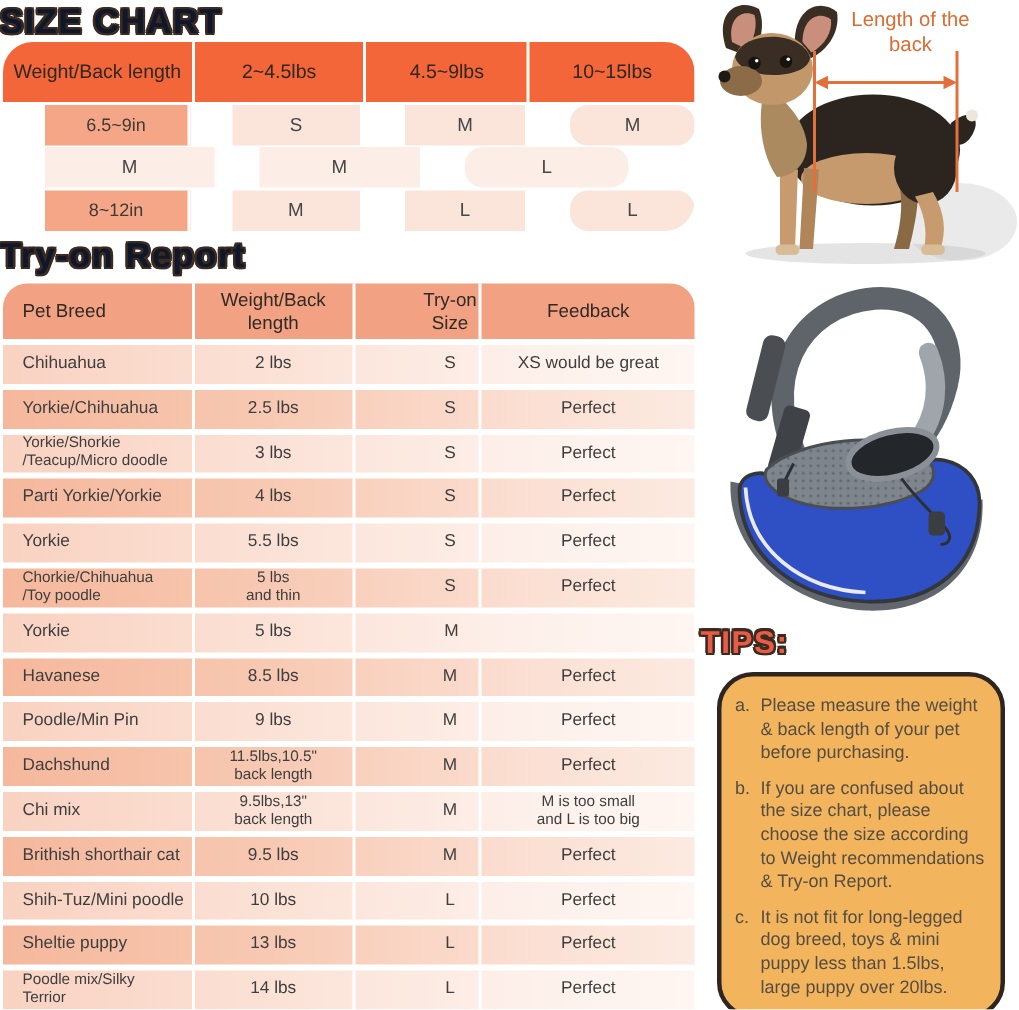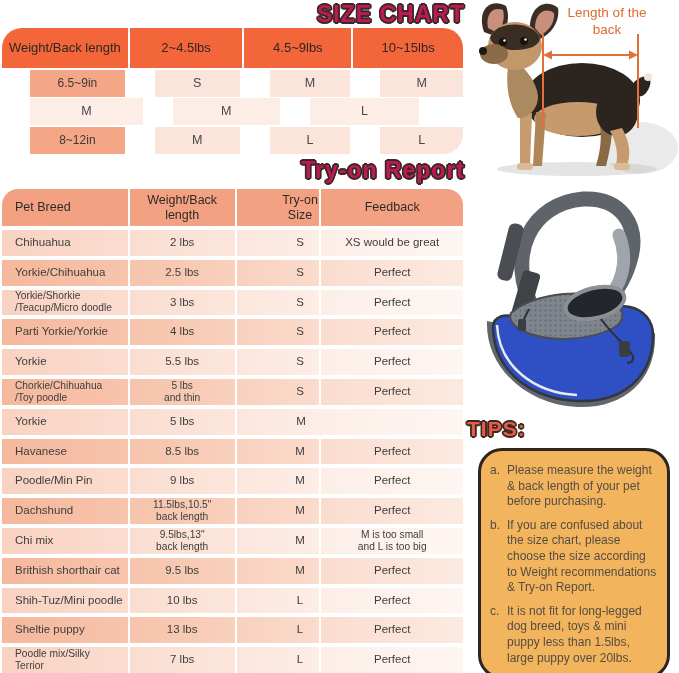--- a/index.html
+++ b/index.html
@@ -1,35 +1,35 @@
 <!DOCTYPE html>
 <html><head>
 <meta charset="utf-8">
 <style>
   html,body{margin:0;padding:0;background:#fff;}
   .canvas{position:relative;width:679px;height:673px;background:#ffffff;
           font-family:"Liberation Sans", sans-serif;overflow:hidden;}
 
   
-  .bubble-title{position:absolute;text-align:right;font-weight:bold;
-    color:#be185d;letter-spacing:1px;
+  .bubble-title{position:absolute;text-align:left;font-weight:bold;
+    color:#0f172a;letter-spacing:1px;
     text-shadow:1.4px 1.4px 0 #3B2A20,-1.4px 1.4px 0 #3B2A20,1.4px -1.4px 0 #3B2A20,
       -1.4px -1.4px 0 #3B2A20,0 1.6px 0 #3B2A20,0 -1.6px 0 #3B2A20,1.6px 0 0 #3B2A20,-1.6px 0 0 #3B2A20;}
   .size-title{left:0;top:1px;width:465px;font-size:23px;}
   .tryon-title{left:0;top:157px;width:465px;font-size:23px;}
   .tips-title{left:467px;top:417px;width:110px;text-align:left;font-size:21px;color:#E85C47;}
 
   
   .size-table{position:absolute;left:2px;top:28px;width:461px;height:126px;
     display:flex;flex-direction:column;border-radius:20px;overflow:hidden;background:#fff;}
   .sc-header{flex:0 0 40px;display:flex;background:#F2663A;}
   .sc-row{flex:1;display:flex;margin-top:1.5px;}
   .cell{box-sizing:border-box;display:flex;align-items:center;justify-content:center;
     text-align:center;border-right:2px solid #fff;white-space:pre-line;line-height:1.2;}
-  .cell:last-child{border-right:none;}
+  .cell:last-child{border-right:none;border-radius:12px;}
   .sc-header .cell{font-size:13px;color:#2E2722;}
   .sc-row .cell{font-size:12.5px;color:#474747;background:#FBE5DB;margin-left:28px;}
   .sc-row .s0{background:#F5A687;font-size:12px;color:#3E3A36;}
   .sc-row.alt .cell:not(.s0){background:#FCEDE7;}
   .s0{width:27.7%;} .s1{width:24.9%;} .s2{width:23.6%;} .s3{width:23.8%;}
 
   
   .tryon-table{position:absolute;left:2px;top:189px;width:461px;height:484px;
     display:flex;flex-direction:column;gap:4px;}
   .to-header{flex:0 0 37px;display:flex;background:#F2A282;border-radius:16px 16px 0 0;}
@@ -184,21 +184,21 @@
     </div>
     <div class="t-row">
       <div class="cell c0">Sheltie puppy</div>
       <div class="cell c1">13 lbs</div>
       <div class="cell c2">L</div>
       <div class="cell c3">Perfect</div>
     </div>
     <div class="t-row">
       <div class="cell c0 sm">Poodle mix/Silky
 Terrior</div>
-      <div class="cell c1">7 lbs</div>
+      <div class="cell c1">14 lbs</div>
       <div class="cell c2">L</div>
       <div class="cell c3">Perfect</div>
     </div>
   </div>
 
   <div class="dog-fig">
     <svg width="217" height="180" viewBox="0 0 217 180">
 
       <ellipse cx="115" cy="169" rx="80" ry="7" fill="#d9d9d9" opacity="0.7"></ellipse>
       <ellipse cx="178" cy="148" rx="38" ry="26" fill="#c4c4c4" opacity="0.35"></ellipse>

